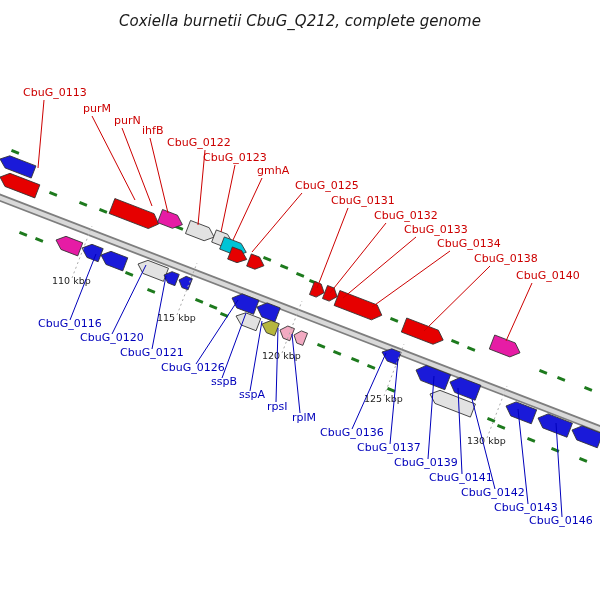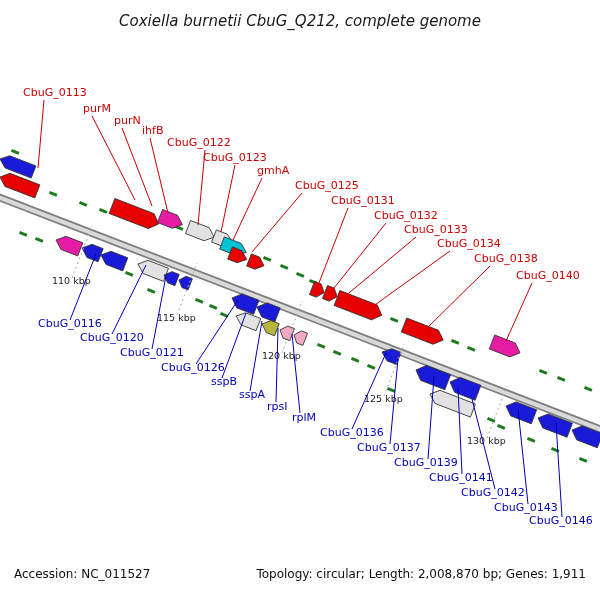--- a/index.html
+++ b/index.html
@@ -159,17 +159,13 @@
       <line x1="462" y1="474" x2="458" y2="388" stroke="#0000bb" stroke-width="1"></line>
       <text x="429" y="481" font-size="11" fill="#0000bb">CbuG_0141</text>
       <line x1="495" y1="489" x2="472" y2="399" stroke="#0000bb" stroke-width="1"></line>
       <text x="461" y="496" font-size="11" fill="#0000bb">CbuG_0142</text>
       <line x1="528" y1="504" x2="518" y2="409" stroke="#0000bb" stroke-width="1"></line>
       <text x="494" y="511" font-size="11" fill="#0000bb">CbuG_0143</text>
       <line x1="562" y1="517" x2="556" y2="423" stroke="#0000bb" stroke-width="1"></line>
       <text x="529" y="524" font-size="11" fill="#0000bb">CbuG_0146</text>
     </svg>
 
-  <div class="footer">
-    <span>Accession: NC_011527</span>
-    <span>Topology: circular; Length: 2,008,870 bp; Genes: 1,911</span>
-  </div>
 </div>
 
 </body></html>

